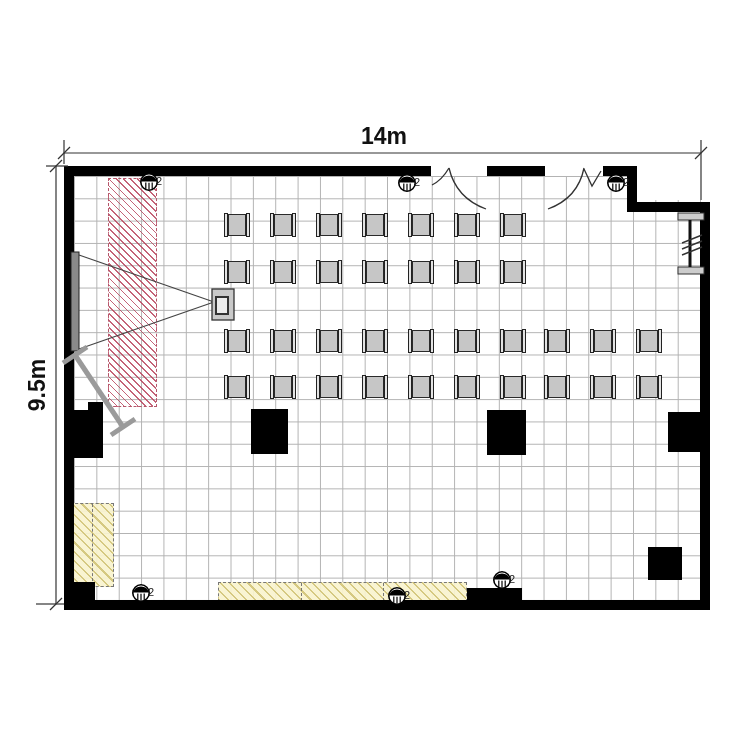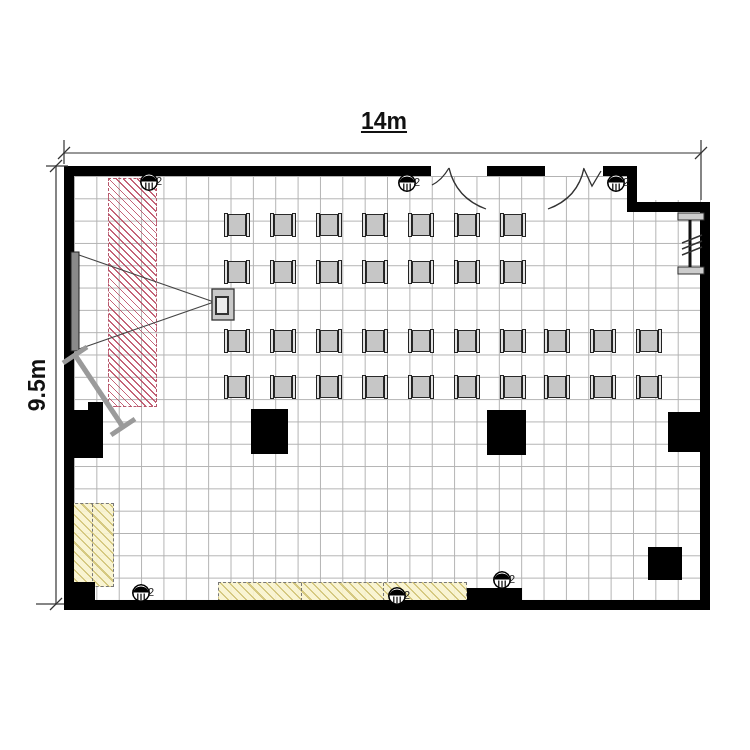--- a/index.html
+++ b/index.html
@@ -35,21 +35,21 @@
                background:#c6c6c6;border:1px solid #2a2a2a;}
   .chair .rail{position:absolute;top:0;width:2px;height:22px;background:#e3e3e3;border:1px solid #222;}
   .chair .rail.l{left:0;} .chair .rail.r{right:0;}
 
   
   .outlet{position:absolute;width:20px;height:20px;}
   .outlet .lbl{position:absolute;left:17px;top:4px;font-size:11px;color:#222;line-height:1;}
 
   
   .dim-label{position:absolute;color:#111;font-size:23px;font-weight:bold;text-align:center;}
-  .dim-top{left:352px;top:108px;width:64px;text-decoration:underline;}
+  .dim-top{left:352px;top:123px;width:64px;}
   .dim-left{left:4px;top:372px;width:66px;height:26px;transform:rotate(-90deg);}
 </style>
 </head>
 <body>
 
 <div id="canvas">
 
   <div class="grid"></div>
 
   <div class="hatch hatch-red"></div>

